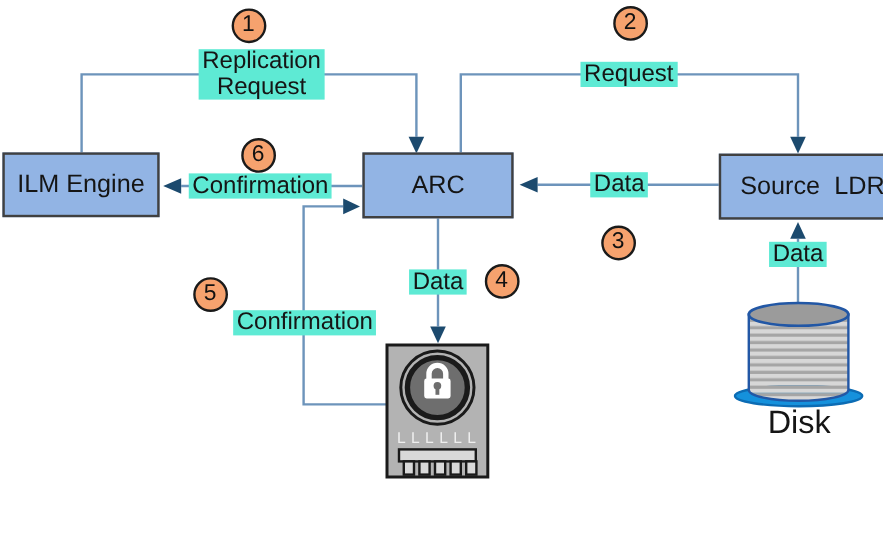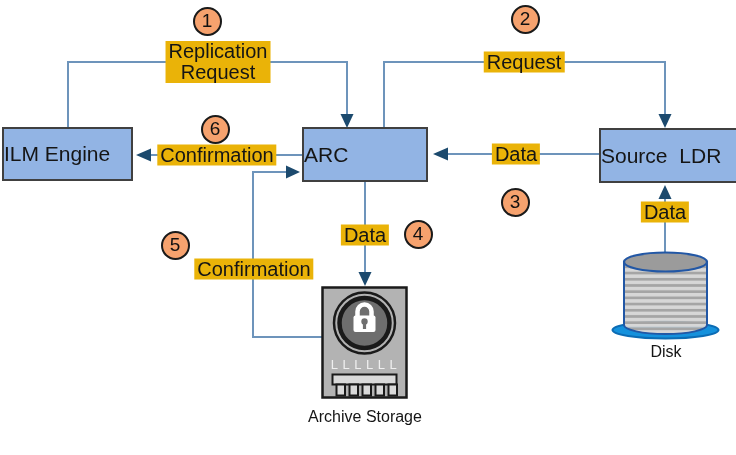--- a/index.html
+++ b/index.html
@@ -4,31 +4,31 @@
 <style>
   html,body{margin:0;padding:0;background:#fff;}
   .canvas{
     position:relative;width:736px;height:455px;background:#ffffff;
     font-family:"Liberation Sans",sans-serif;color:#1a1a1a;overflow:hidden;
   }
   .layer{position:absolute;left:0;top:0;}
   .node{
     position:absolute;box-sizing:border-box;
     background:#92b4e4;border:2px solid #404040;
-    display:flex;align-items:center;justify-content:flex-start;
+    display:flex;align-items:center;justify-content:center;
     font-size:21px;color:#151515;
   }
   .flow-label{
     position:absolute;transform:translate(-50%,-50%);
-    background:#eab308;padding:0 3px;text-align:center;
+    background:#5eead4;padding:0 3px;text-align:center;
     font-size:20px;line-height:21px;color:#151515;white-space:nowrap;
   }
   .caption{
     position:absolute;transform:translate(-50%,-50%);
-    text-align:center;font-size:16px;color:#151515;white-space:nowrap;
+    text-align:center;font-size:27px;color:#151515;white-space:nowrap;
   }
   .badge{
     position:absolute;box-sizing:border-box;width:29px;height:29px;
     background:#f6a26e;border:2.5px solid #1a1a1a;border-radius:50%;
     display:flex;align-items:center;justify-content:center;
     font-size:19px;color:#111;
   }
   .ldr-spacing{word-spacing:6px;}
 </style>
 </head>
@@ -121,21 +121,20 @@
   </div>
   <div class="flow-label" style="left:524px;top:62px">
     <div>Request</div>
   </div>
   <div class="flow-label" style="left:516px;top:154px">Data</div>
   <div class="flow-label" style="left:365px;top:235px">Data</div>
   <div class="flow-label" style="left:254px;top:269px">Confirmation</div>
   <div class="flow-label" style="left:217px;top:155px">Confirmation</div>
   <div class="flow-label" style="left:665px;top:212px">Data</div>
 
-  <div class="caption" style="left:365px;top:417px">Archive Storage</div>
   <div class="caption" style="left:666px;top:352px">Disk</div>
 
   <div class="badge" style="left:192.5px;top:6.5px">1</div>
   <div class="badge" style="left:510.5px;top:4.5px">2</div>
   <div class="badge" style="left:500.5px;top:187.5px">3</div>
   <div class="badge" style="left:403.5px;top:219.5px">4</div>
   <div class="badge" style="left:160.5px;top:230.5px">5</div>
   <div class="badge" style="left:200.5px;top:114.5px">6</div>
 
 </div>

